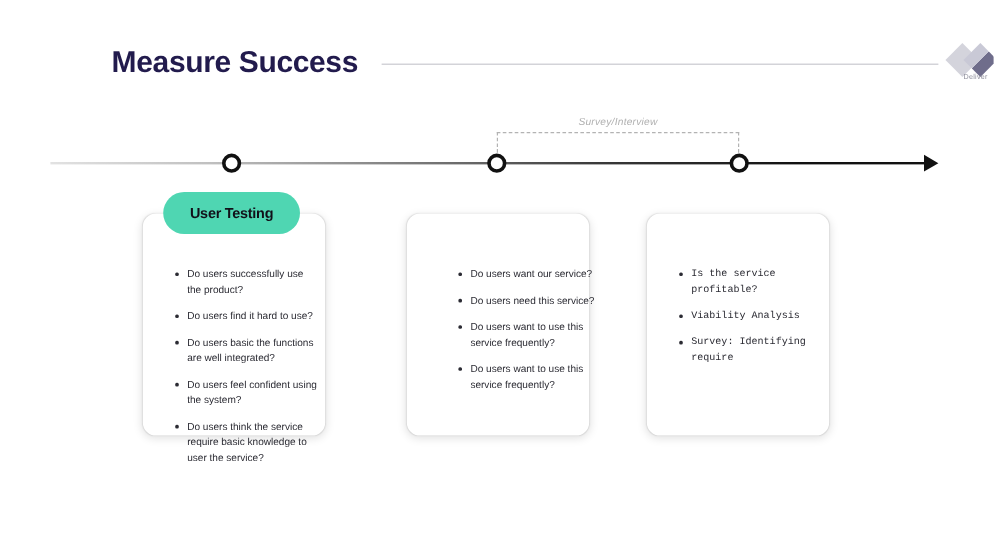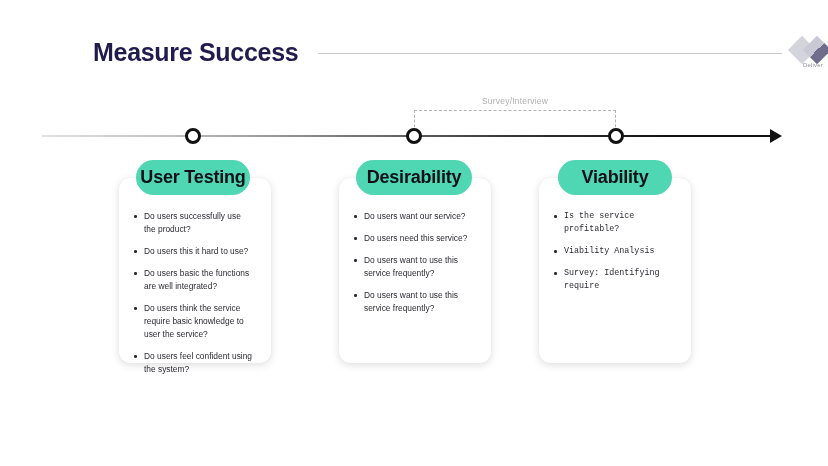--- a/index.html
+++ b/index.html
@@ -29,21 +29,21 @@
   #logo-marks{position:relative;width:52px;height:24px;}
   .diamond{position:absolute;top:2px;width:20px;height:20px;transform:rotate(45deg);}
   #diamond-left{left:5px;background:#d4d4dc;}
   #diamond-right{left:20px;background:linear-gradient(90deg,#c9c9d6 0 50%,#6f6d8b 50% 100%);}
   #logo-label{
     position:absolute;left:0;top:24px;width:52px;
     text-align:center;font-size:6px;color:#8d8d9a;letter-spacing:0.2px;
   }
 
   
-  #timeline{position:absolute;left:0;top:96px;width:690px;height:60px;}
+  #timeline{position:absolute;left:0;top:96px;width:690px;height:60px;font-style:italic;}
   #axis-line{
     position:absolute;left:42px;top:39px;width:735px;height:2px;
     background:linear-gradient(90deg,#e2e2e2 0%,#c0c0c0 18%,#8e8e8e 35%,#3a3a3a 62%,#111 85%,#111 100%);
   }
   #axis-arrow{
     position:absolute;left:770px;top:33px;width:0;height:0;
     border-top:7px solid transparent;border-bottom:7px solid transparent;
     border-left:12px solid #111;
   }
   .node{
@@ -78,33 +78,33 @@
     box-shadow:0 2px 8px rgba(0,0,0,0.13), 0 0 1px rgba(0,0,0,0.10);
   }
   #card-1{left:119px;}
   #card-2{left:339px;}
   #card-3{left:539px;}
 
   .pill{
     position:absolute;top:0;height:35px;border-radius:18px;
     background:#4fd6b2;
     display:flex;align-items:center;justify-content:center;
-    font-size:18px;font-weight:bold;color:#111019;letter-spacing:-0.2px;
+    font-size:12px;font-weight:bold;color:#111019;letter-spacing:-0.2px;
     white-space:nowrap;
   }
   #pill-1{left:136px;width:114px;}
   #pill-2{left:356px;width:116px;}
   #pill-3{left:558px;width:114px;}
 
   .bullets{
     position:absolute;top:50px;width:118px;
-    margin:0;padding:0;list-style:none;
+    margin:12px;padding:0;list-style:none;
   }
   #bullets-1{left:134px;}
-  #bullets-2{left:354px;}
+  #bullets-2{left:370px;}
   #bullets-3{left:554px;font-family:Liberation Mono, monospace;}
   .bullets li{
     position:relative;padding-left:10px;margin-bottom:9px;
     font-size:8.4px;line-height:1.55;color:#2b2b33;
   }
   .bullets li:before{
     content:"";position:absolute;left:0;top:5px;
     width:2.5px;height:2.5px;border-radius:50%;background:#2b2b33;
   }
 </style>
@@ -141,37 +141,35 @@
     <div class="node" id="node-2"></div>
     <div class="node" id="node-3"></div>
   </div>
 
   <div id="cards">
 
     <div class="card" id="card-1"></div>
     <div class="pill" id="pill-1">User Testing</div>
     <ul class="bullets" id="bullets-1">
       <li>Do users successfully use the product?</li>
-      <li>Do users this it hard to use?</li>
+      <li>Do users find it hard to use?</li>
       <li>Do users basic the functions are well integrated?</li>
+      <li>Do users feel confident using the system?</li>
       <li>Do users think the service require basic knowledge to user the service?</li>
-      <li>Do users feel confident using the system?</li>
     </ul>
 
     <div class="card" id="card-2"></div>
-    <div class="pill" id="pill-2">Desirability</div>
     <ul class="bullets" id="bullets-2">
       <li>Do users want our service?</li>
       <li>Do users need this service?</li>
       <li>Do users want to use this service frequently?</li>
       <li>Do users want to use this service frequently?</li>
     </ul>
 
     <div class="card" id="card-3"></div>
-    <div class="pill" id="pill-3">Viability</div>
     <ul class="bullets" id="bullets-3">
       <li>Is the service profitable?</li>
       <li>Viability Analysis</li>
       <li>Survey: Identifying require</li>
     </ul>
 
   </div>
 </div>
 
 </body></html>

